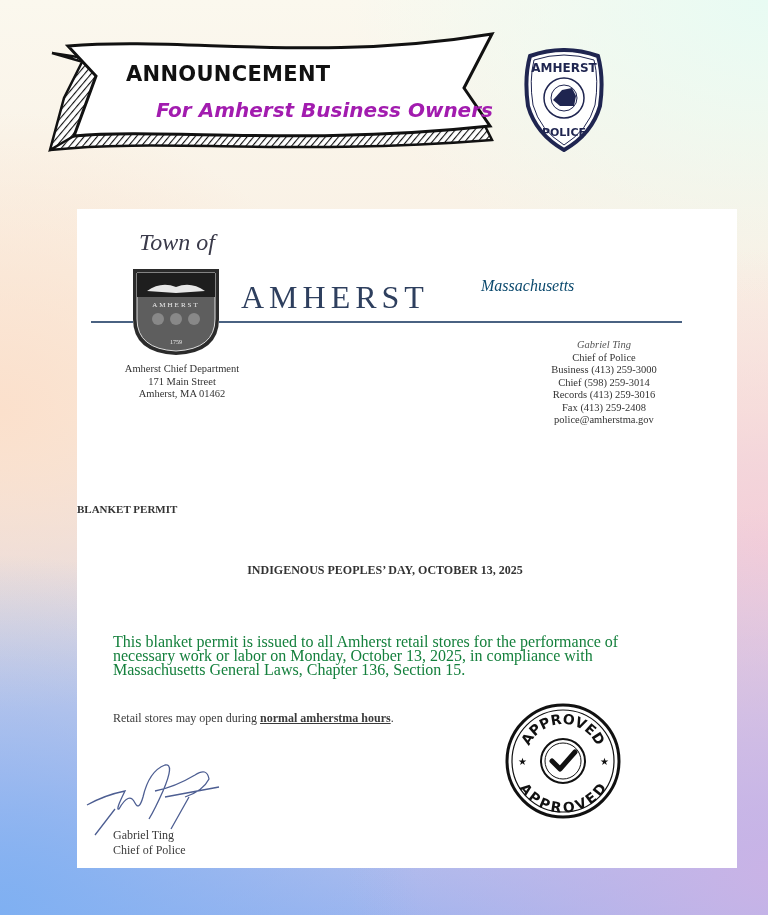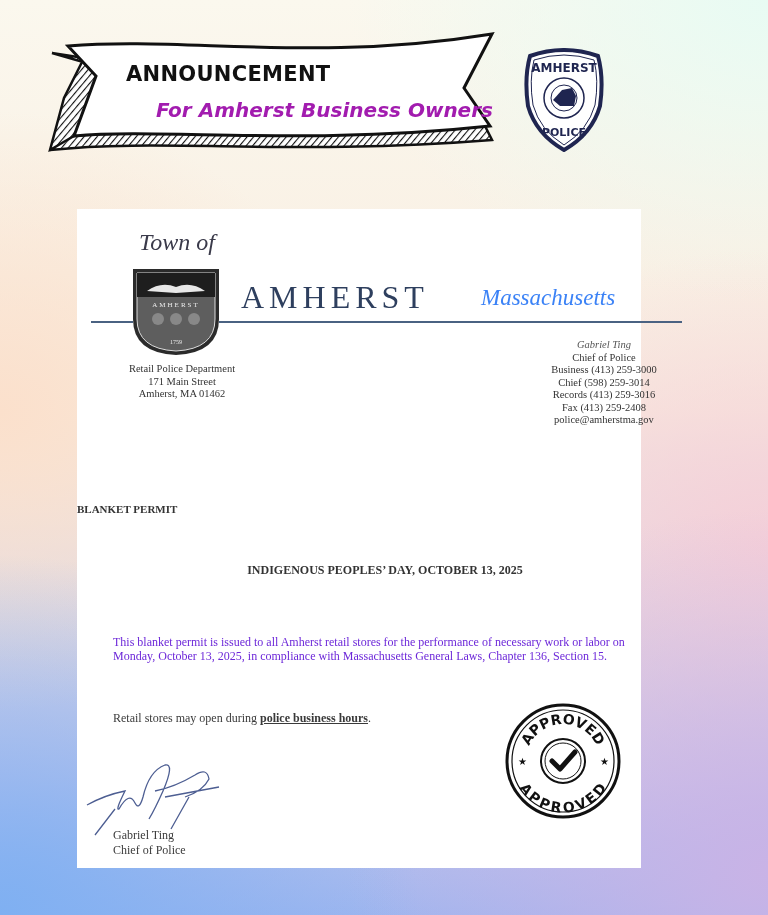--- a/index.html
+++ b/index.html
@@ -28,38 +28,38 @@
     position: absolute; left: 76px; top: 70px;
     font-family: "DejaVu Sans", sans-serif; font-weight: bold; font-style: italic;
     font-size: 20px; color: #a21caf; margin-left: 36px;
   }
 
   
   .patch { position: absolute; left: 522px; top: 48px; width: 84px; height: 104px; }
 
   
   .doc {
-    position: absolute; left: 77px; top: 209px; width: 564px; height: 659px;
+    position: absolute; left: 77px; top: 209px; width: 660px; height: 659px;
     background: #ffffff;
   }
   .town-of {
     position: absolute; left: 62px; top: 20px;
     font-family: "Liberation Serif", serif; font-style: italic;
     font-size: 24px; color: #3a3a4a;
   }
   .seal { position: absolute; left: 54px; top: 58px; width: 90px; height: 90px; }
   .amherst-word {
     position: absolute; left: 164px; top: 70px;
     font-family: "Liberation Serif", serif; font-size: 32px;
     letter-spacing: 5px; color: #2e3f5e;
   }
   .mass-word {
-    position: absolute; left: 404px; top: 76px;
+    position: absolute; left: 404px; top: 68px;
     font-family: "Liberation Serif", serif; font-style: italic;
-    font-size: 23px; color: #3b82f6;
+    font-size: 16px; color: #0c4a6e;
   }
   .rule-left { position: absolute; left: 14px; top: 112px; width: 42px; height: 2px; background: #4a6282; }
   .rule-right { position: absolute; left: 142px; top: 112px; width: 463px; height: 2px; background: #4a6282; }
 
   .addr {
     position: absolute; left: 30px; top: 154px; width: 150px;
     text-align: center; font-size: 10.5px; line-height: 12.5px; color: #333;
   }
   .contact {
     position: absolute; left: 462px; top: 130px; width: 130px;
@@ -70,21 +70,21 @@
   .permit-title {
     position: absolute; left: 0; width: 616px; top: 294px; text-align: left;
     font-weight: bold; font-size: 11px; color: #333;
   }
   .permit-sub {
     position: absolute; left: 0; width: 616px; top: 354px; text-align: center;
     font-weight: bold; font-size: 12px; color: #333;
   }
   .body-p {
     position: absolute; left: 36px; top: 426px; width: 540px;
-    font-size: 12px; line-height: 14px; color: #6d28d9;
+    font-size: 16px; line-height: 14px; color: #15803d;
   }
   .body-p2 {
     position: absolute; left: 36px; top: 502px; width: 400px;
     font-size: 12px; line-height: 14px; color: #3a3a3a;
   }
   .body-p2 .u { font-weight: bold; text-decoration: underline; }
 
   .signature { position: absolute; left: 8px; top: 552px; width: 160px; height: 80px; }
   .sig-name {
     position: absolute; left: 36px; top: 619px;
@@ -143,40 +143,40 @@
       <circle cx="45" cy="52" r="6" fill="#888"></circle>
       <circle cx="63" cy="52" r="6" fill="#888"></circle>
       <text x="45" y="77" text-anchor="middle" font-family="Liberation Serif, serif" font-size="6" fill="#eee">1759</text>
     </svg>
   </div>
 
   <div class="amherst-word">AMHERST</div>
   <div class="mass-word">Massachusetts</div>
 
   <div class="addr">
-    <div>Retail Police Department</div>
+    <div>Amherst Chief Department</div>
     <div>171 Main Street</div>
     <div>Amherst, MA 01462</div>
   </div>
 
   <div class="contact">
     <div class="name">Gabriel Ting</div>
     <div>Chief of Police</div>
     <div>Business (413) 259-3000</div>
     <div>Chief (598) 259-3014</div>
     <div>Records (413) 259-3016</div>
     <div>Fax (413) 259-2408</div>
     <div>police@amherstma.gov</div>
   </div>
 
   <div class="permit-title">BLANKET PERMIT</div>
   <div class="permit-sub">INDIGENOUS PEOPLES’ DAY, OCTOBER 13, 2025</div>
 
   <div class="body-p">This blanket permit is issued to all Amherst retail stores for the performance of necessary work or labor on Monday, October 13, 2025, in compliance with Massachusetts General Laws, Chapter 136, Section 15.</div>
-  <div class="body-p2"><span>Retail stores may open during </span><span class="u">police business hours</span><span>.</span></div>
+  <div class="body-p2"><span>Retail stores may open during </span><span class="u">normal amherstma hours</span><span>.</span></div>
 
   <div class="signature">
     <svg width="160" height="80" viewBox="0 0 160 80">
       <path d="M2 44 Q20 34 40 30 Q30 50 34 48 Q44 30 50 42 Q54 50 58 36 Q64 10 80 4 Q90 2 78 30 Q70 48 64 58 M70 30 Q90 26 110 14 Q122 6 124 18 Q118 30 100 36 M80 36 L134 26 M104 36 L86 68 M30 48 L10 74" fill="none" stroke="#4d5e92" stroke-width="1.3"></path>
     </svg>
   </div>
   <div class="sig-name">
     <div>Gabriel Ting</div>
     <div>Chief of Police</div>
   </div>

